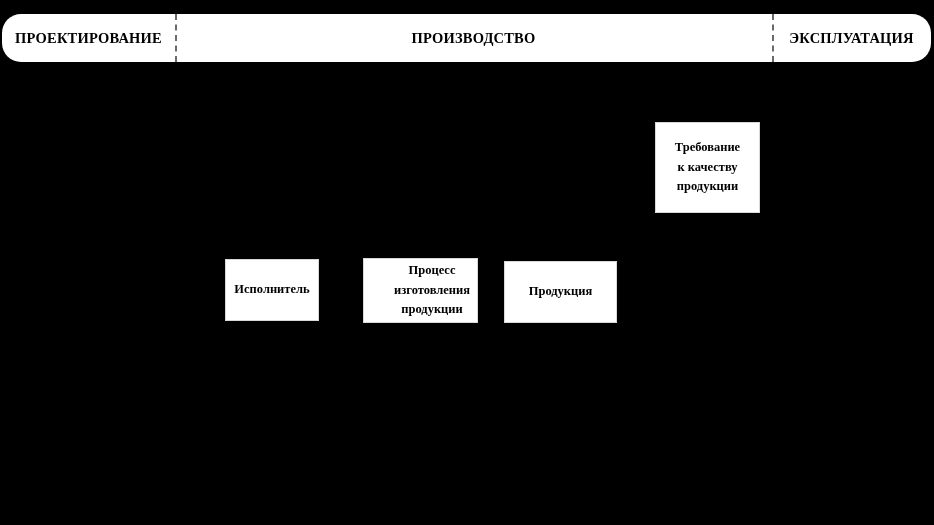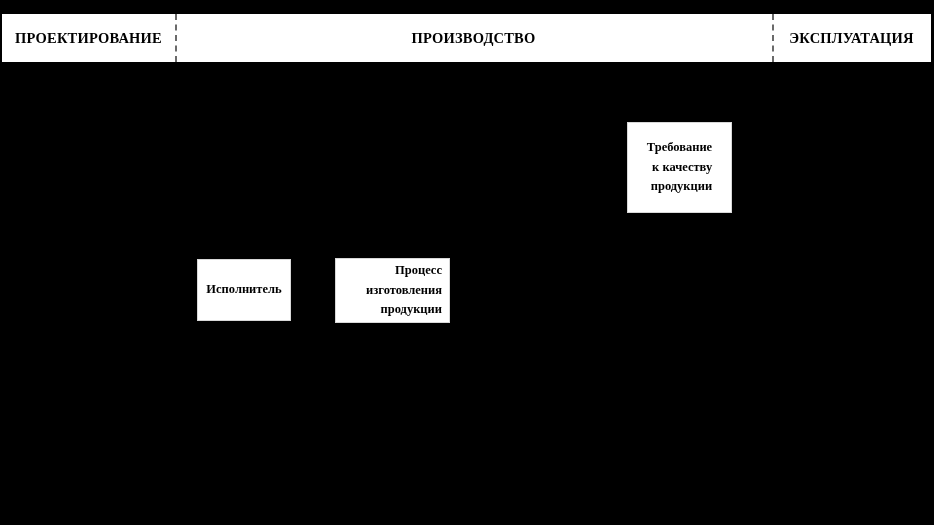--- a/index.html
+++ b/index.html
@@ -22,20 +22,21 @@
   .phase-band {
     position: absolute;
     left: 2px;
     top: 14px;
     width: 929px;
     height: 48px;
     background: #ffffff;
     display: flex;
     align-items: stretch;
     box-sizing: border-box;
+    border-radius: 19px;
   }
 
   .phase-cell {
     position: relative;
     display: flex;
     align-items: center;
     justify-content: center;
     box-sizing: border-box;
     height: 100%;
   }
@@ -68,21 +69,22 @@
 
   
   .node {
     position: absolute;
     background: #ffffff;
     border: 1px solid #d8d8d8;
     box-sizing: border-box;
     display: flex;
     align-items: center;
     justify-content: center;
-    text-align: right;
+    text-align: center;
+    margin-left: 28px;
   }
 
   .node-label {
     font-family: "Liberation Serif", "DejaVu Serif", serif;
     font-weight: bold;
     font-size: 12.5px;
     color: #000000;
     line-height: 1.55;
     padding: 0 4px;
     white-space: pre-line;
@@ -148,14 +150,17 @@
   <div class="node node-performer">
     <span class="node-label">Исполнитель</span>
   </div>
 
   <div class="node node-process">
     <span class="node-label">Процесс
 изготовления
 продукции</span>
   </div>
 
+  <div class="node node-product">
+    <span class="node-label">Продукция</span>
+  </div>
 
 </div>
 
 </body></html>

